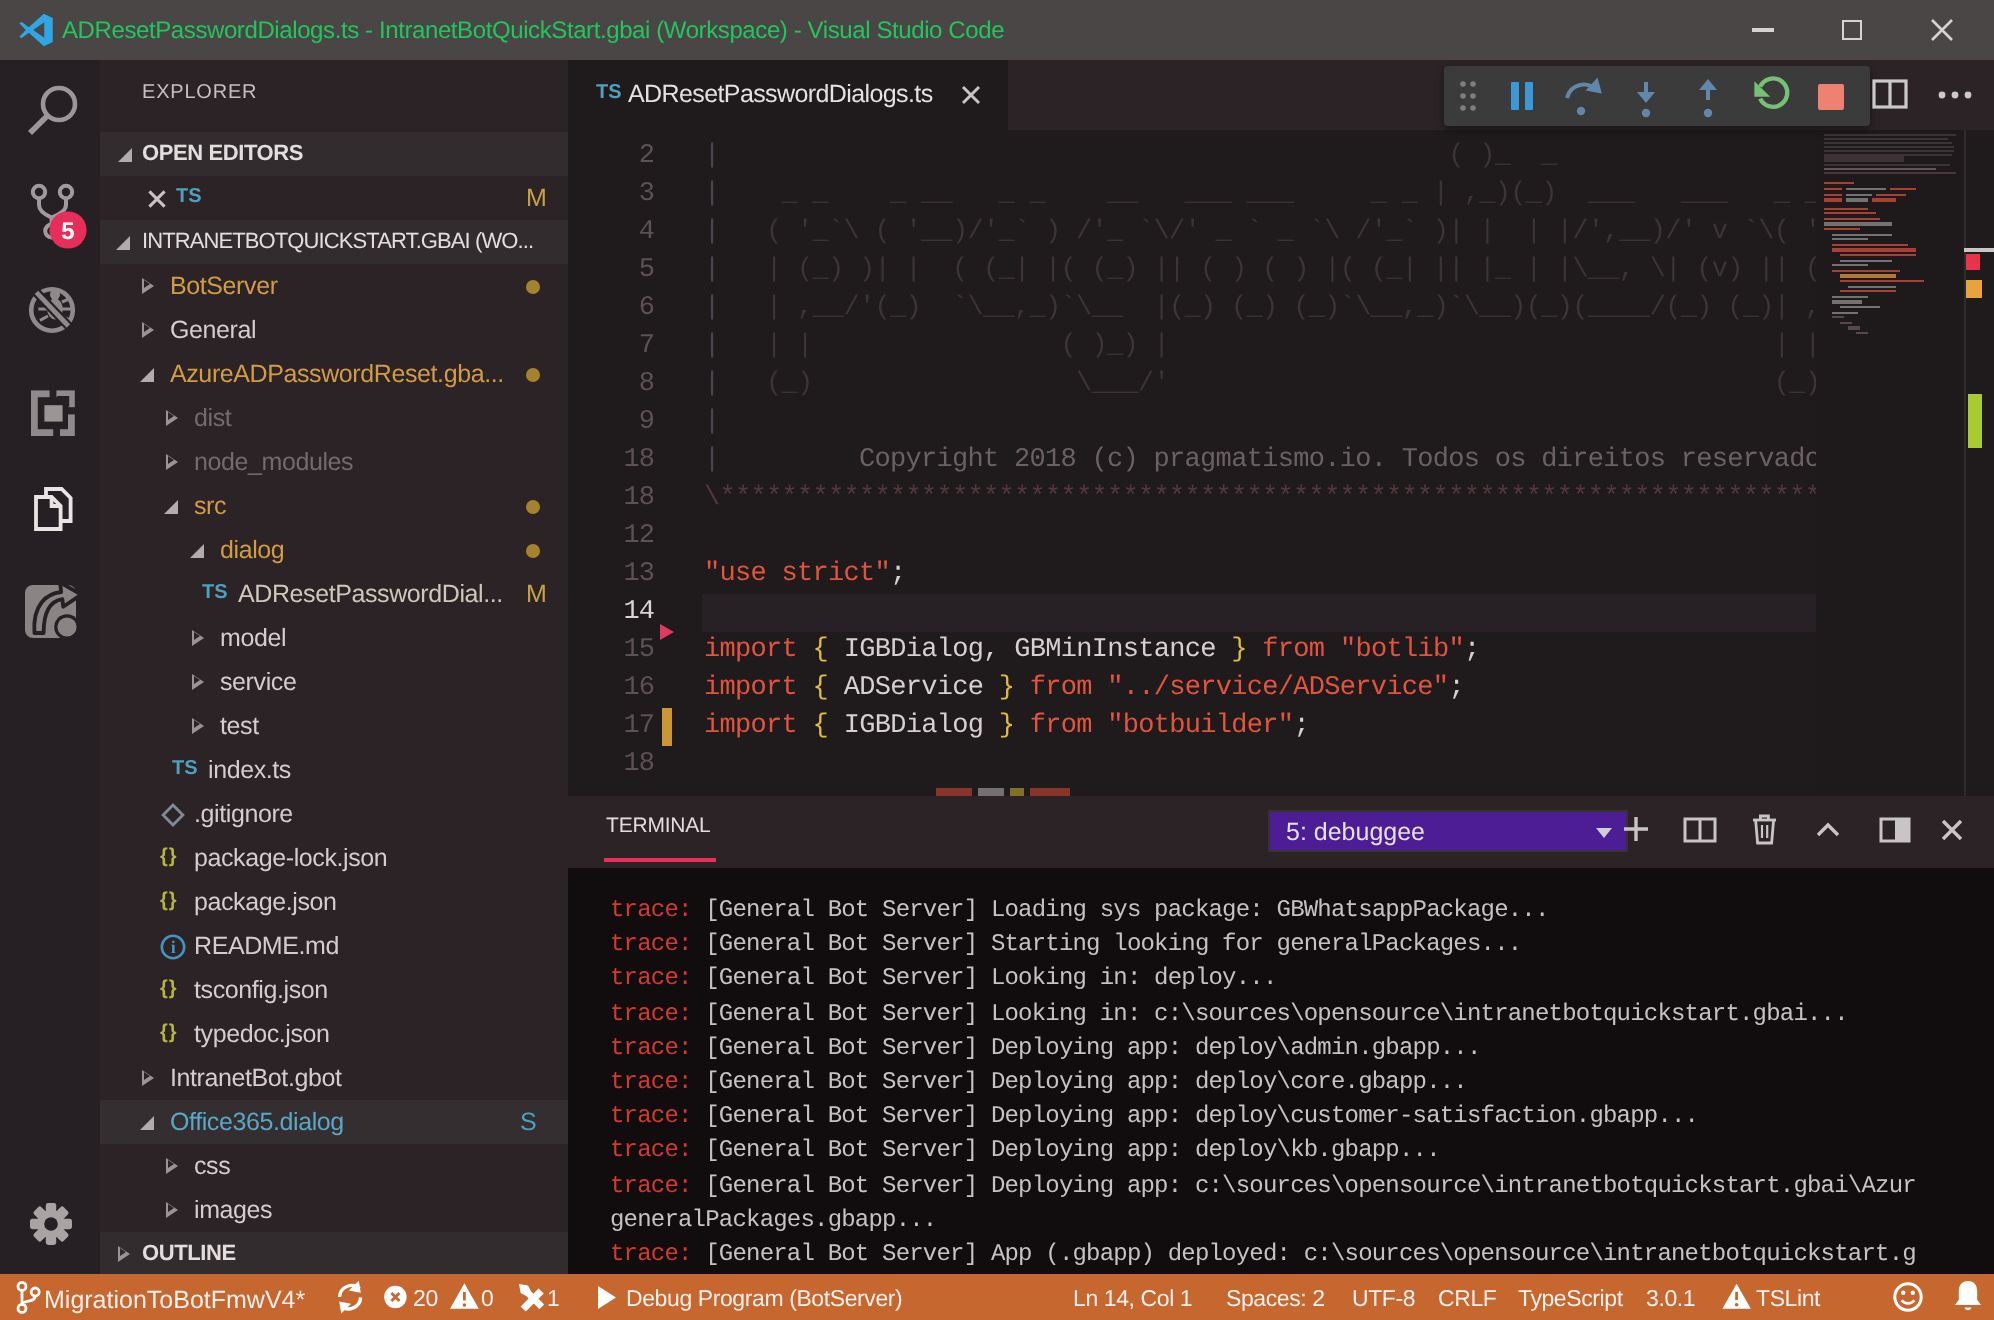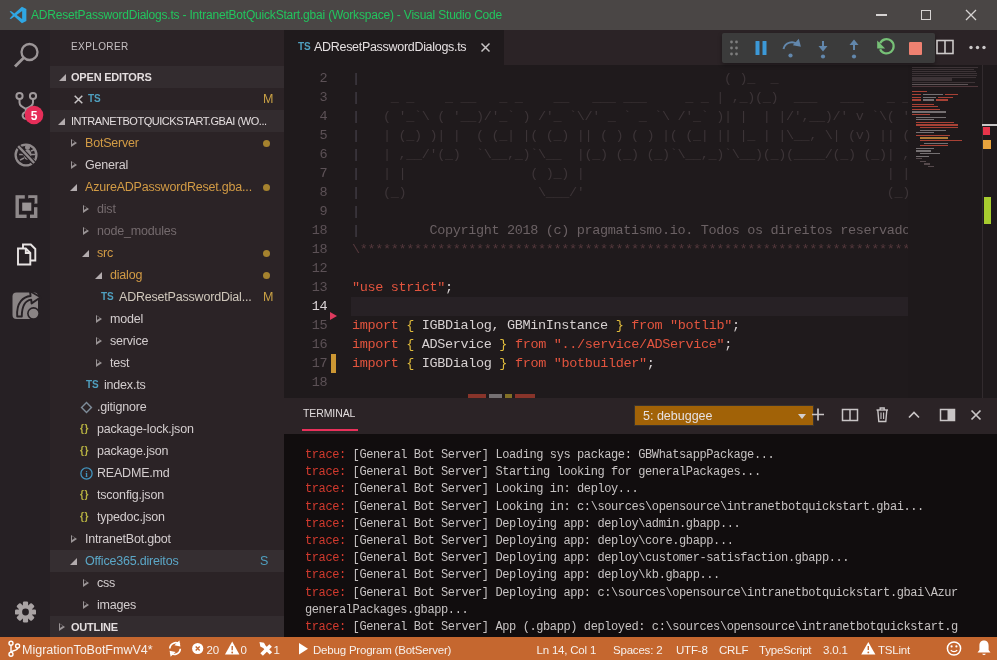--- a/index.html
+++ b/index.html
@@ -157,21 +157,21 @@
       <span class="rowlab" style="left:47px">typedoc.json</span>
     </div>
 <div class="row" style="top:528px">
       <span class="twc" style="left:21px">
         <i></i>
       </span>
       <span class="rowlab" style="left:35px">IntranetBot.gbot</span>
     </div>
 <div class="row" style="top:550px;background:#352E31">
       <span class="twe" style="left:20px"></span>
-      <span class="rowlab" style="left:35px;color:#5BA7C7">Office365.direitos</span>
+      <span class="rowlab" style="left:35px;color:#5BA7C7">Office365.dialog</span>
       <span class="rowlab" style="left:210px;color:#4F9FBF">S</span>
     </div>
 <div class="row" style="top:572px">
       <span class="twc" style="left:33px">
         <i></i>
       </span>
       <span class="rowlab" style="left:47px">css</span>
     </div>
 <div class="row" style="top:594px">
       <span class="twc" style="left:33px">
@@ -346,21 +346,21 @@
         <circle cx="9.5" cy="3.5" r="1.7"></circle>
         <circle cx="16" cy="3.5" r="1.7"></circle>
       </g>
     </svg>
 </div>
 <div id="panel">
 <div class="abs" style="left:284px;top:398px;width:713px;height:36px;background:#2B2326"></div>
 <div class="abs" style="left:284px;top:434px;width:713px;height:203px;background:#110D0E"></div>
 <div class="abs" style="left:303px;top:407px;font-size:10.5px;letter-spacing:-0.1px;color:#E0DBDC">TERMINAL</div>
 <div class="abs" style="left:302px;top:428.5px;width:56px;height:2px;background:#E8305A"></div>
-<div class="abs" style="left:634px;top:405px;width:180px;height:21px;background:#a16207;border:1px solid #39332F">
+<div class="abs" style="left:634px;top:405px;width:180px;height:21px;background:#4c1d95;border:1px solid #39332F">
   <span class="abs" style="left:8px;top:3px;font-size:12.5px;color:#E6E1E2">5: debuggee</span>
   <span class="abs" style="right:7px;top:7.5px;width:0;height:0;border-left:4.5px solid transparent;border-right:4.5px solid transparent;border-top:5.5px solid #D3CFD0"></span>
 </div>
 <svg class="abs" style="left:806px;top:400px" width="186" height="30">
   <g stroke="#C9C5C6" stroke-width="1.7" fill="none">
     <path d="M12 8.5 V20.5 M6 14.5 H18"></path>
     <rect x="36.5" y="9.5" width="15" height="11" stroke-width="1.5"></rect>
     <path d="M44 9.5 V20.5" stroke-width="1.5"></path>
     <path d="M70.5 10 H82" stroke-width="1.4"></path>
     <path d="M74.2 10 V8 H78.2 V10" stroke-width="1.4"></path>

